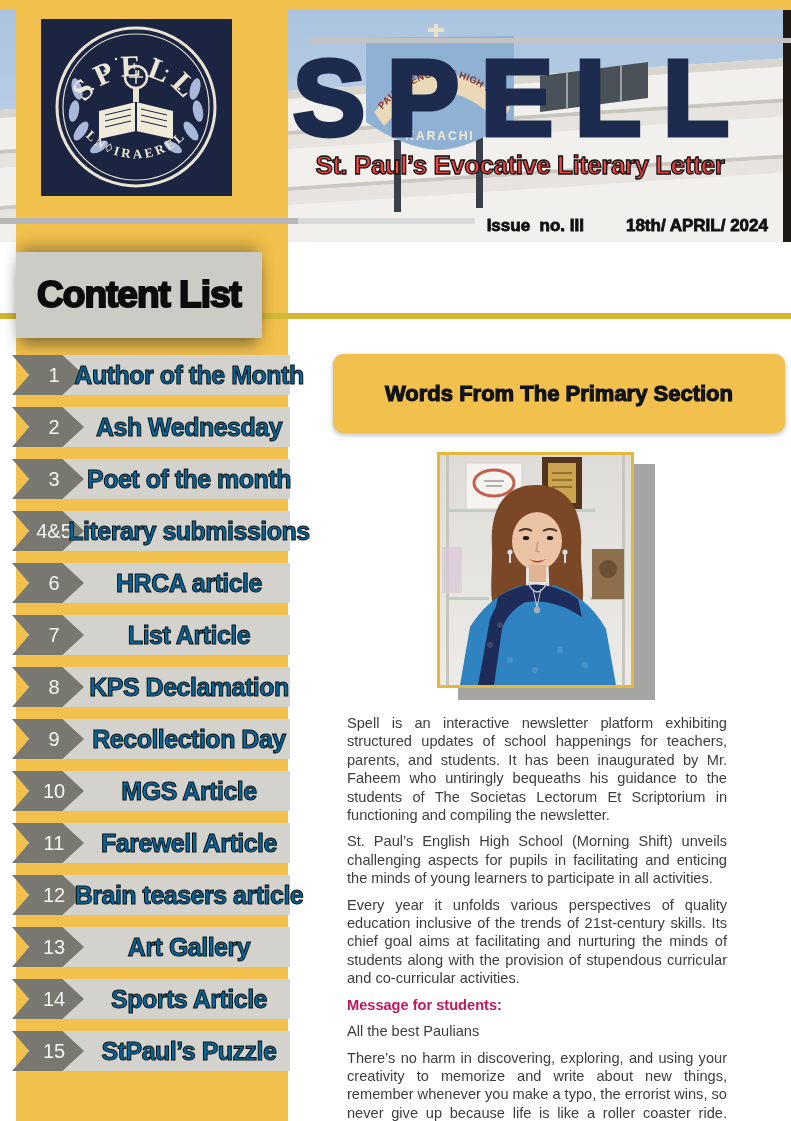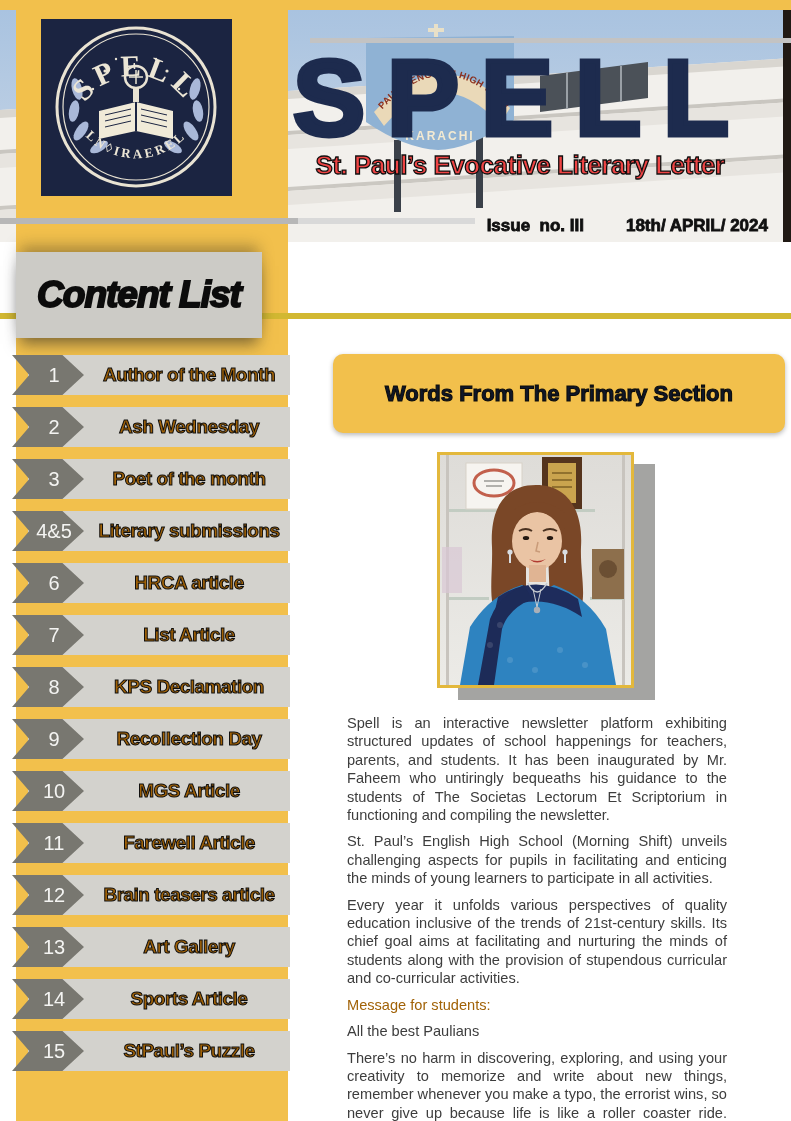--- a/index.html
+++ b/index.html
@@ -35,35 +35,35 @@
   
   .sidebar{position:absolute;left:16px;top:0;width:272px;height:1121px;background:#F2C04C;z-index:3;}
   .logo-box{position:absolute;left:41px;top:19px;width:191px;height:177px;background:#1b2441;z-index:4;}
   .content-heading{
     position:absolute;left:16px;top:252px;width:246px;height:86px;background:#cccbc6;z-index:8;
     display:flex;align-items:center;justify-content:center;
     box-shadow:0 10px 14px -4px rgba(35,35,35,.55), 0 -10px 14px -4px rgba(35,35,35,.35);
   }
   .content-heading .txt{
     color:#0c0c0c;font-size:37px;font-weight:bold;letter-spacing:-1px;
-    -webkit-text-stroke:2px #0c0c0c;white-space:nowrap;font-style:italic;
+    -webkit-text-stroke:2px #0c0c0c;white-space:nowrap;
   }
   .toc{position:absolute;left:12px;top:355px;width:278px;z-index:8;display:flex;flex-direction:column;gap:12px;}
   .toc-row{position:relative;height:40px;}
   .toc-bar{position:absolute;left:16px;right:0;top:0;bottom:0;background:#d3d2cd;}
   .toc-chevron{
     position:absolute;left:0;top:0;width:72px;height:40px;background:#787770;
     clip-path:polygon(0% 0%, 70% 0%, 100% 50%, 70% 100%, 0% 100%, 24% 50%);
     display:flex;align-items:center;justify-content:center;
   }
   .toc-num{color:#f4f4f2;font-size:20px;padding-left:12px;}
   .toc-label{
     position:absolute;left:80px;right:4px;top:0;bottom:0;
     display:flex;align-items:center;justify-content:center;
-    color:#a16207;font-size:19px;font-weight:bold;letter-spacing:-0.5px;
+    color:#0369a1;font-size:25px;font-weight:bold;letter-spacing:-0.5px;
     -webkit-text-stroke:1px #0d0d0d;white-space:nowrap;
   }
 
   
   .article-heading{
     position:absolute;left:333px;top:354px;width:452px;height:79px;z-index:2;
     background:#F2C04C;border-radius:10px;
     display:flex;flex-direction:column;align-items:center;justify-content:center;
     box-shadow:0 2px 5px rgba(0,0,0,0.28);
   }
@@ -75,21 +75,21 @@
     position:absolute;left:437px;top:452px;width:191px;height:230px;z-index:2;
     border:3px solid #e3b83c;background:#e6e4e0;
     box-shadow:21px 12px 0 #a4a4a2;
   }
   .portrait svg{display:block;width:100%;height:100%;}
   .body-text{
     position:absolute;left:339px;top:706px;width:396px;z-index:2;
     color:#3d3d3d;font-size:14.6px;line-height:18.4px;text-align:justify;
   }
   .body-text p{margin:8px;}
-  .msg-heading{font-weight:normal;color:#a16207;}
+  .msg-heading{font-weight:bold;color:#be185d;}
 </style>
 </head>
 <body>
 
 <div class="page">
 
   <div class="top-strip"></div>
 
   <div class="photo-band">
     <svg viewBox="0 0 791 232" preserveAspectRatio="none">

